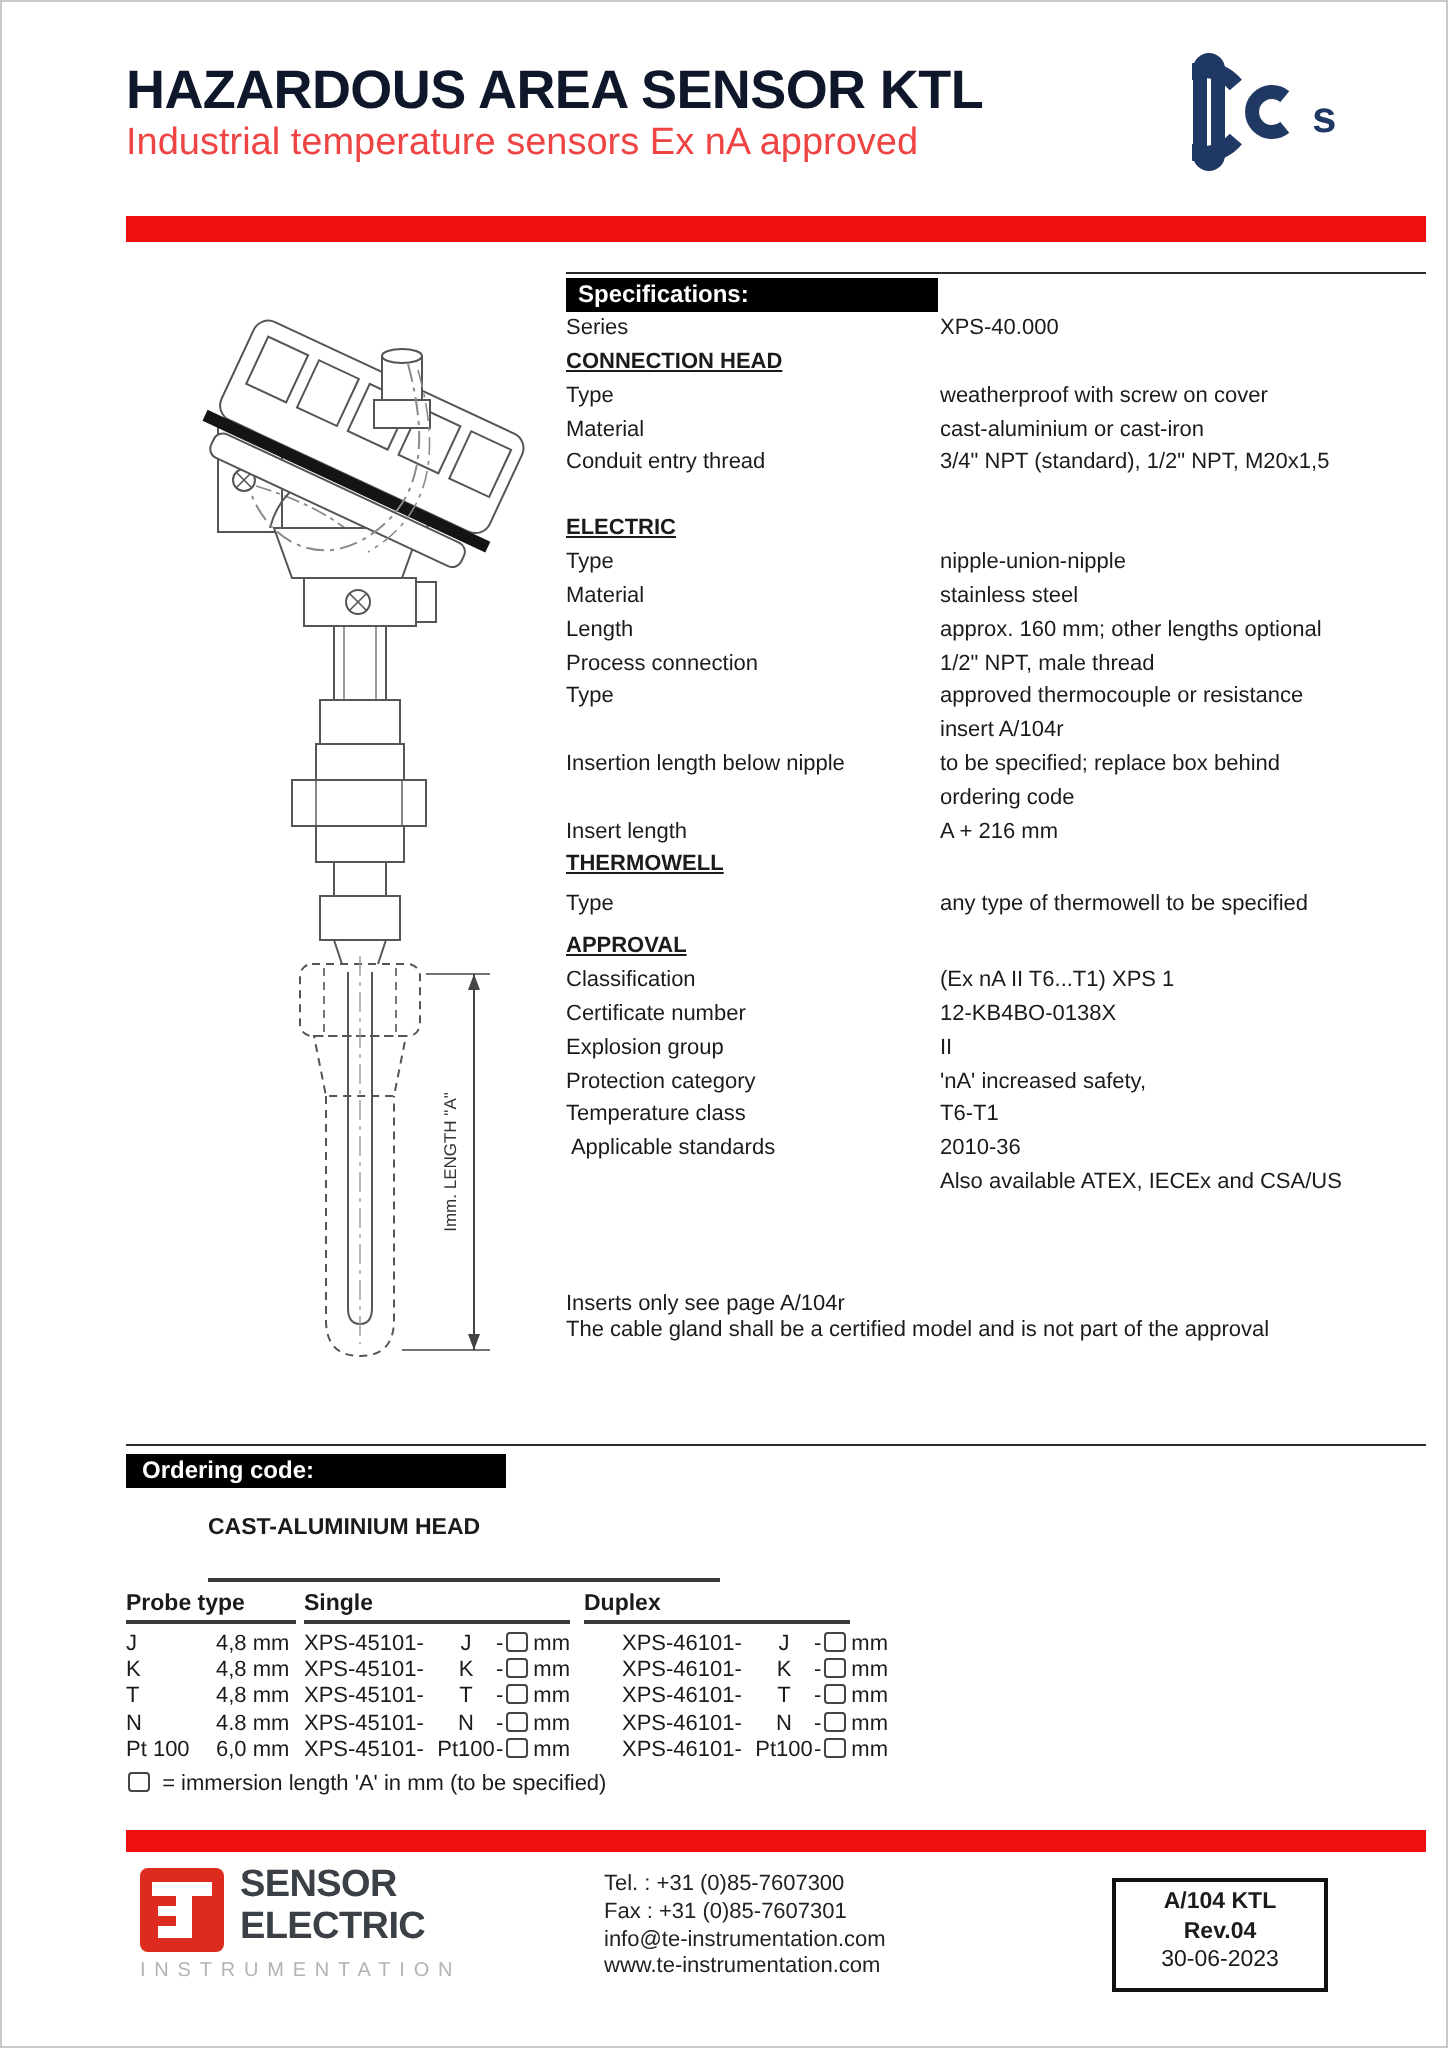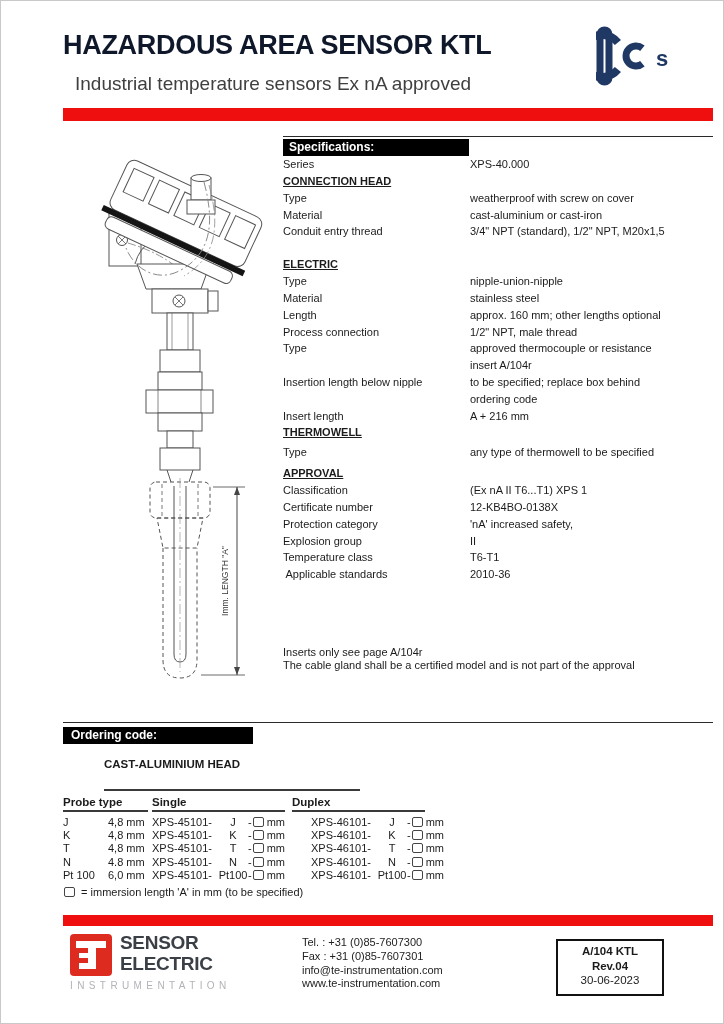--- a/index.html
+++ b/index.html
@@ -2,21 +2,21 @@
 <html><head>
 <meta charset="utf-8">
 <style>
   html,body{margin:0;padding:0;background:#fff;}
   .page{position:relative;width:724px;height:1024px;background:#fff;overflow:hidden;
         font-family:"Liberation Sans","DejaVu Sans",sans-serif;color:#1b1b1b;
         box-shadow:inset 0 0 0 1px #c9c9c9;}
   
   .title-block{position:absolute;left:63px;top:30px;}
   .doc-title{font-size:27px;font-weight:bold;letter-spacing:-.3px;color:#0f172a;line-height:30px;margin:0;}
-  .doc-subtitle{font-size:19px;color:#404040;line-height:24px;margin:12px;}
+  .doc-subtitle{font-size:19px;color:#ef4444;line-height:24px;margin:0;}
   .kc-logo{position:absolute;left:596px;top:26px;}
   .redbar{position:absolute;left:63px;width:650px;background:#ef0f0f;}
   .redbar.top{top:108px;height:13px;}
   .redbar.bottom{top:915px;height:11px;}
   
   .drawing{position:absolute;left:63px;top:148px;}
   
   .specs{position:absolute;left:283px;top:136px;width:430px;}
   .topline{height:1px;background:#2a2a2a;width:100%;}
   .blackbar{background:#000;color:#fff;font-weight:bold;font-size:12px;line-height:16px;
@@ -222,37 +222,38 @@
     <div class="spec-heading mt-sm4">APPROVAL</div>
     <div class="spec-row">
       <span class="lbl">Classification</span>
       <span class="val">(Ex nA II T6...T1) XPS 1</span>
     </div>
     <div class="spec-row">
       <span class="lbl">Certificate number</span>
       <span class="val">12-KB4BO-0138X</span>
     </div>
     <div class="spec-row">
+      <span class="lbl">Explosion group</span>
+      <span class="val">II</span>
+    </div>
+    <div class="spec-row">
       <span class="lbl">Protection category</span>
       <span class="val">'nA' increased safety,</span>
     </div>
     <div class="spec-row">
-      <span class="lbl">Explosion group</span>
-      <span class="val">II</span>
-    </div>
-    <div class="spec-row">
       <span class="lbl">Temperature class</span>
       <span class="val">T6-T1</span>
     </div>
     <div class="spec-row">
       <span class="lbl"> Applicable standards</span>
       <span class="val">2010-36</span>
     </div>
     <div class="spec-row">
       <span class="lbl"></span>
+      <span class="val"> Also available ATEX, IECEx and CSA/US</span>
     </div>
   </div>
 
   <div class="notes">
     <div>Inserts only see page A/104r</div>
     <div>The cable gland shall be a certified model and is not part of the approval</div>
   </div>
 
   <div class="ordering">
     <div class="topline"></div>

